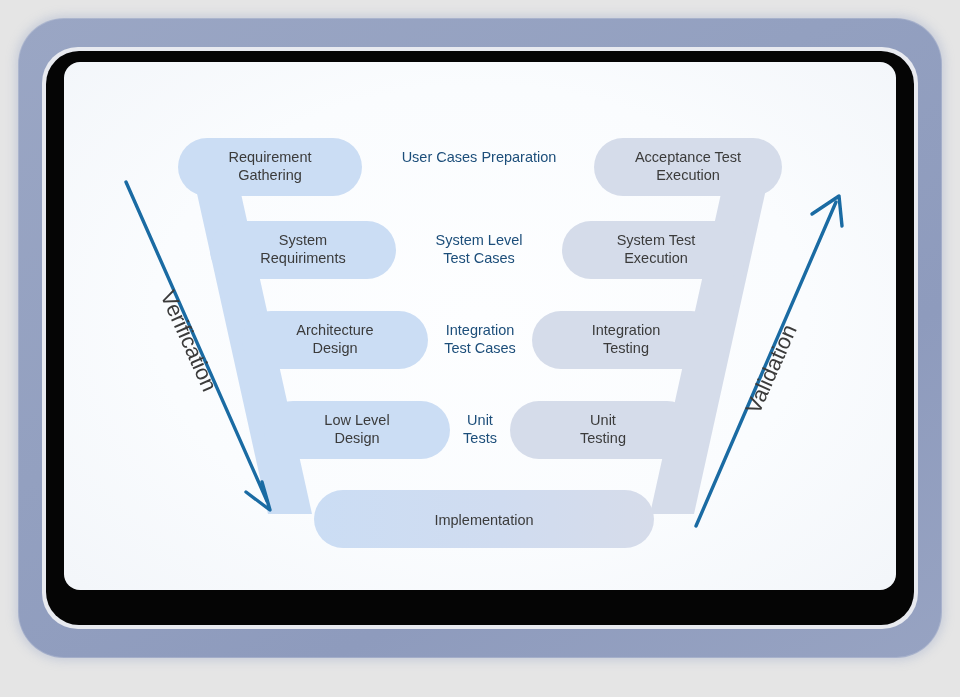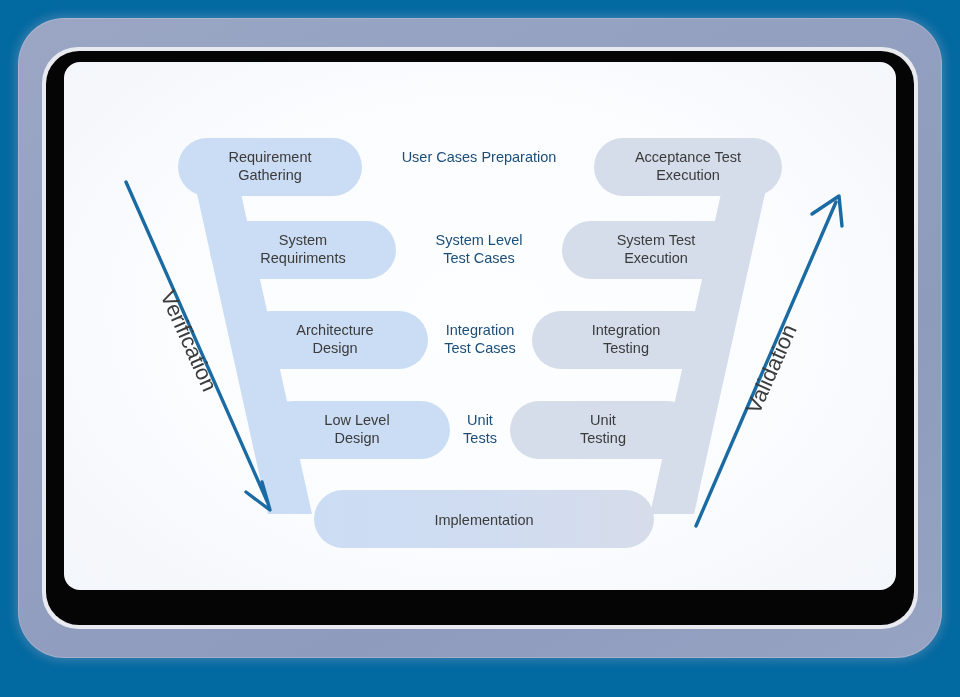--- a/index.html
+++ b/index.html
@@ -11,21 +11,21 @@
     width: 960px;
     height: 697px;
     overflow: hidden;
     font-family: "Liberation Sans", sans-serif;
   }
 
   #stage {
     position: relative;
     width: 960px;
     height: 697px;
-    background: #0369a1;
+    background: #e5e5e5;
   }
 
   
   .device-shell {
     position: absolute;
     left: 18px;
     top: 18px;
     width: 924px;
     height: 640px;
     border-radius: 46px;

